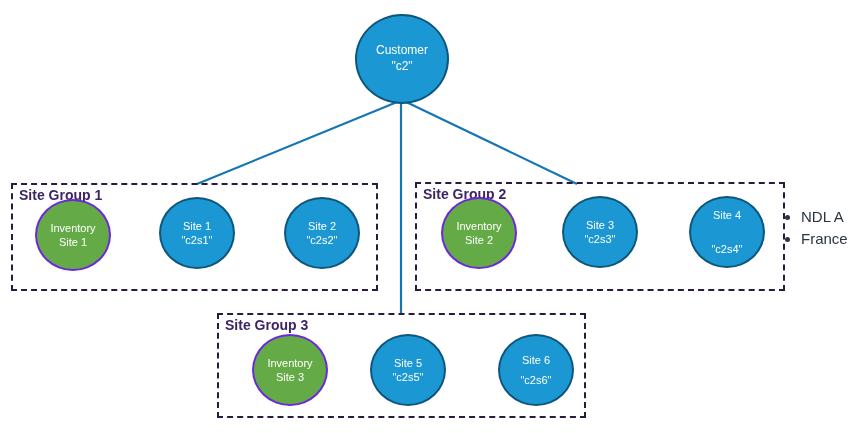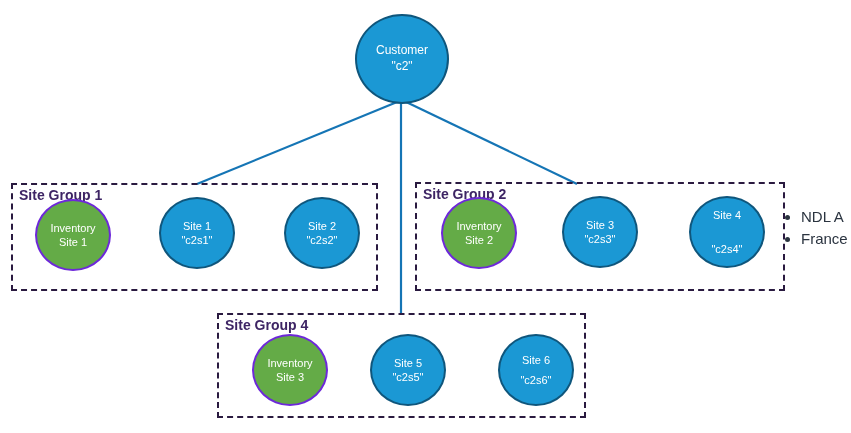--- a/index.html
+++ b/index.html
@@ -125,21 +125,21 @@
   <div class="node site" style="left:562px; top:196px;">
     <span>Site 3</span>
     <span>"c2s3"</span>
   </div>
   <div class="node site" style="left:689px; top:196px;gap:20px;">
     <span>Site 4</span>
     <span>"c2s4"</span>
   </div>
 
   <div class="group-box" style="left:217px; top:313px; width:369px; height:105px;">
-    <span class="group-label">Site Group 4</span>
+    <span class="group-label">Site Group 3</span>
   </div>
   <div class="node inventory" style="left:252px; top:334px;">
     <span>Inventory</span>
     <span>Site 3</span>
   </div>
   <div class="node site" style="left:370px; top:334px;">
     <span>Site 5</span>
     <span>"c2s5"</span>
   </div>
   <div class="node site" style="left:498px; top:334px;gap:6px;">

